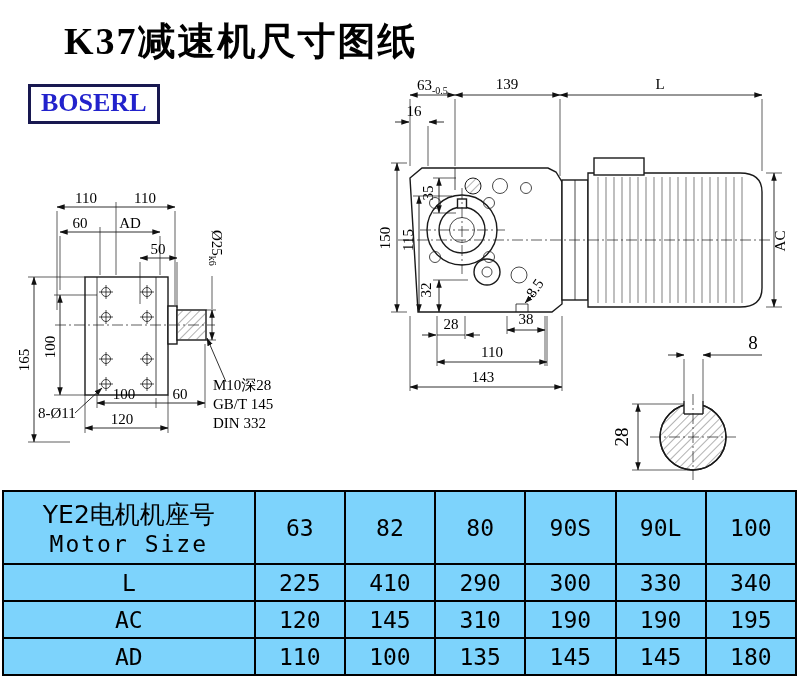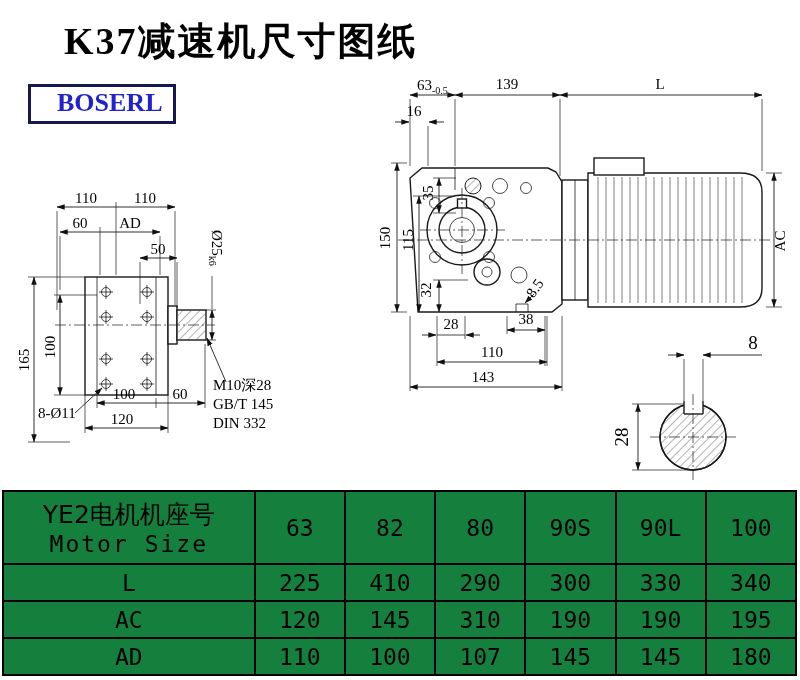--- a/index.html
+++ b/index.html
@@ -1,33 +1,33 @@
 <!DOCTYPE html>
 <html><head>
 <meta charset="utf-8">
 <style>
   *{margin:0;padding:0;box-sizing:border-box}
   html,body{width:800px;height:680px;background:#fff;overflow:hidden}
   body{position:relative;font-family:"Liberation Sans",sans-serif;color:#000}
   .title{position:absolute;left:64px;top:16px;font-family:"Liberation Serif",serif;font-size:38px;font-weight:700;letter-spacing:2px}
-  .logo{position:absolute;left:28px;top:84px;border:3px solid #181850;padding:1px 10px 3px 26px;font-family:"Liberation Serif",serif;font-size:26px;font-weight:700;color:#2222cc;background:#fff}
+  .logo{position:absolute;left:28px;top:84px;border:3px solid #181850;padding:1px 10px 3px 10px;font-family:"Liberation Serif",serif;font-size:26px;font-weight:700;color:#2222cc;background:#fff}
   .drawing{position:absolute;left:0;top:60px;width:800px;height:420px}
   
   .ol{fill:#fff;stroke:#1a1a1a;stroke-width:1.4}
   .oln{fill:none;stroke:#1a1a1a;stroke-width:1.4}
   .thin{fill:none;stroke:#1a1a1a;stroke-width:.8}
   .fin{stroke:#2a2a2a;stroke-width:.6}
   .dim{stroke:#1a1a1a;stroke-width:.9;fill:none}
   .ext{stroke:#1a1a1a;stroke-width:.7;fill:none}
   .cl{stroke:#1a1a1a;stroke-width:.7;stroke-dasharray:11 3 2 3;fill:none}
   svg text{fill:#000;font-family:"Liberation Serif",serif;font-size:15px}
   .sm{font-size:10px}
   .lg{font-size:19px}
   
-  .spec-table{position:absolute;left:2px;top:490px;width:795px;border-collapse:collapse;table-layout:fixed;background:#15803d;font-family:"DejaVu Sans Mono",monospace}
+  .spec-table{position:absolute;left:2px;top:490px;width:795px;border-collapse:collapse;table-layout:fixed;background:#7dd3fc;font-family:"DejaVu Sans Mono",monospace}
   .spec-table td{border:2px solid #000;text-align:center;vertical-align:middle;font-size:23px;height:37px;padding:0}
   .spec-table tr.hdr td{height:73px}
   .hdr-cn{font-size:25px;font-family:"DejaVu Sans","Liberation Sans",sans-serif}
   .hdr-en{font-size:23px;letter-spacing:2px}
   .col0{width:251px}.colv{width:90px}
 </style>
 </head>
 <body>
 
 <h1 class="title">K37减速机尺寸图纸</h1>
@@ -322,19 +322,19 @@
       <td>145</td>
       <td>310</td>
       <td>190</td>
       <td>190</td>
       <td>195</td>
     </tr>
     <tr>
       <td>AD</td>
       <td>110</td>
       <td>100</td>
-      <td>107</td>
+      <td>135</td>
       <td>145</td>
       <td>145</td>
       <td>180</td>
     </tr>
   </tbody>
 </table>
 
 </body></html>

